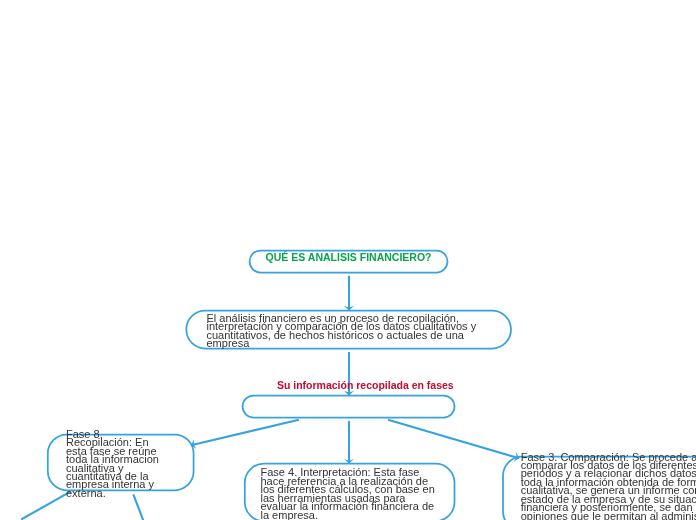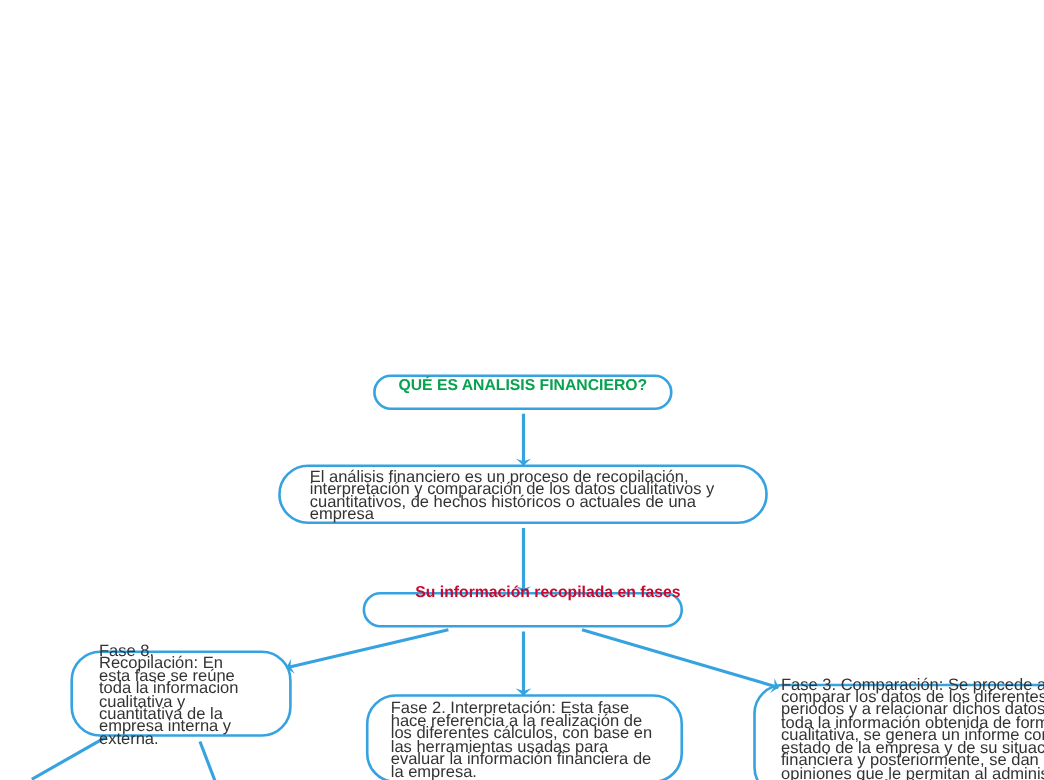--- a/index.html
+++ b/index.html
@@ -69,29 +69,29 @@
   </svg>
 
   <div class="node pill" style="left:248.8px; top:249.7px; width:199.5px; height:23.6px;">
     <span class="node-title green">QUÉ ES ANALISIS FINANCIERO?</span>
   </div>
 
   <div class="node rounded" style="left:185.5px; top:309.7px; width:326.3px; height:39.6px; padding:0 20px;">
     <span class="body-text" style="width:283px;">El análisis financiero es un proceso de recopilación, interpretación y comparación de los datos cualitativos y cuantitativos, de hechos históricos o actuales de una empresa</span>
   </div>
 
-  <div class="node pill" style="left:241.8px; top:388px; width:207px; height:23.6px;padding-left:40px;">
+  <div class="node pill" style="left:241.8px; top:378px; width:207px; height:23.6px;padding-left:40px;">
     <span class="node-title red">Su información recopilada en fases</span>
   </div>
 
   <div class="node rounded" style="left:47px; top:433.7px; width:147.4px; height:57.4px; padding:0 18px;">
     <span class="body-text" style="width:105px;">Fase 8. Recopilación: En esta fase se reúne toda la informacion cualitativa y cuantitativa de la empresa interna y externa.</span>
   </div>
 
   <div class="node rounded" style="left:244px; top:462.9px; width:211.3px; height:59.1px; padding:0 15.5px;">
-    <span class="body-text" style="width:177px;">Fase 2. Interpretación: Esta fase hace referencia a la realización de los diferentes cálculos, con base en las herramientas usadas para evaluar la información financiera de la empresa.</span>
+    <span class="body-text" style="width:177px;">Fase 4. Interpretación: Esta fase hace referencia a la realización de los diferentes cálculos, con base en las herramientas usadas para evaluar la información financiera de la empresa.</span>
   </div>
 
   <div class="node rounded" style="left:502.2px; top:455.9px; width:250.2px; height:75.5px; padding:0 17.5px;">
     <span class="body-text" style="width:212px;">Fase 3. Comparación: Se procede a comparar los datos de los diferentes periodos y a relacionar dichos datos con toda la información obtenida de forma cualitativa, se genera un informe con el estado de la empresa y de su situación financiera y posteriormente, se dan opiniones que le permitan al administrador, gerente o dueño de la empresa tomar decisiones</span>
   </div>
 
 </div>
 
 </body></html>

